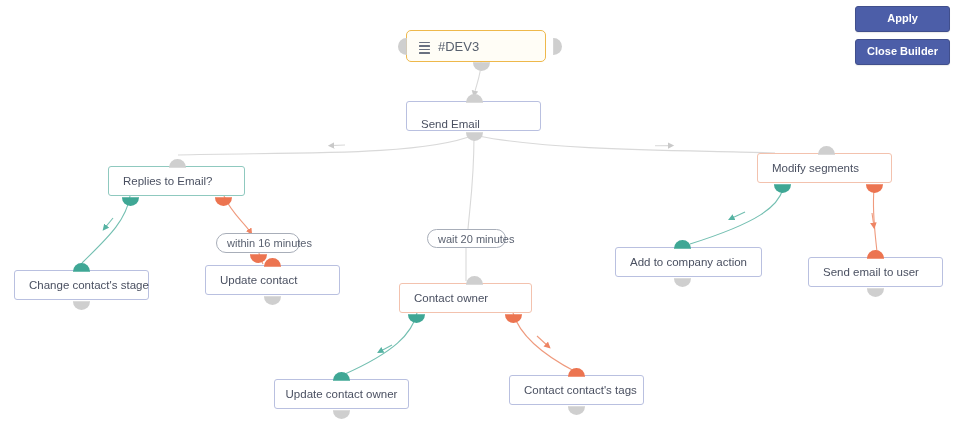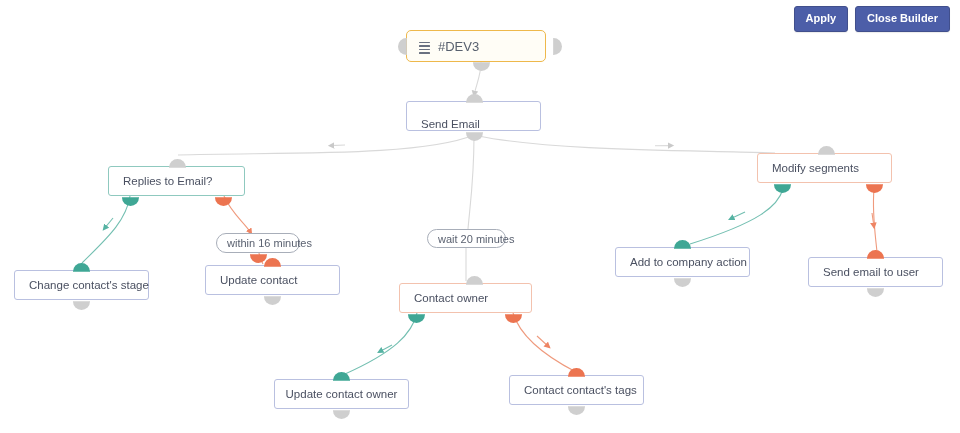--- a/index.html
+++ b/index.html
@@ -21,20 +21,21 @@
   }
 
   
   #toolbar {
     position: absolute;
     top: 6px;
     right: 10px;
     display: flex;
     gap: 7px;
     z-index: 40;
+    flex-direction: column;
   }
   .tbtn {
     font-family: "Liberation Sans", sans-serif;
     font-size: 11px;
     font-weight: bold;
     color: #ffffff;
     background: #4c5ea8;
     border: 1px solid #414f8c;
     border-radius: 3px;
     padding: 6px 11px 7px 11px;
@@ -245,21 +246,21 @@
   <div class="port orange top" style="left:568px; top:368px;"></div>
   <div class="port grey bottom" style="left:568px; top:398px;"></div>
 
   <div class="node cond-orange" style="left:757px; top:153px; width:135px; height:30px;">
     <span class="label">Modify segments</span>
   </div>
   <div class="port grey top" style="left:818px; top:146px;"></div>
   <div class="port teal bottom" style="left:774px; top:176px;"></div>
   <div class="port orange bottom" style="left:866px; top:176px;"></div>
 
-  <div class="node" style="left:615px; top:247px; width:135px; height:30px;">
+  <div class="node" style="left:615px; top:247px; width:147px; height:30px;">
     <span class="label">Add to company action</span>
   </div>
   <div class="port teal top" style="left:674px; top:240px;"></div>
   <div class="port grey bottom" style="left:674px; top:270px;"></div>
 
   <div class="node" style="left:808px; top:257px; width:135px; height:30px;">
     <span class="label">Send email to user</span>
   </div>
   <div class="port orange top" style="left:867px; top:250px;"></div>
   <div class="port grey bottom" style="left:867px; top:280px;"></div>

